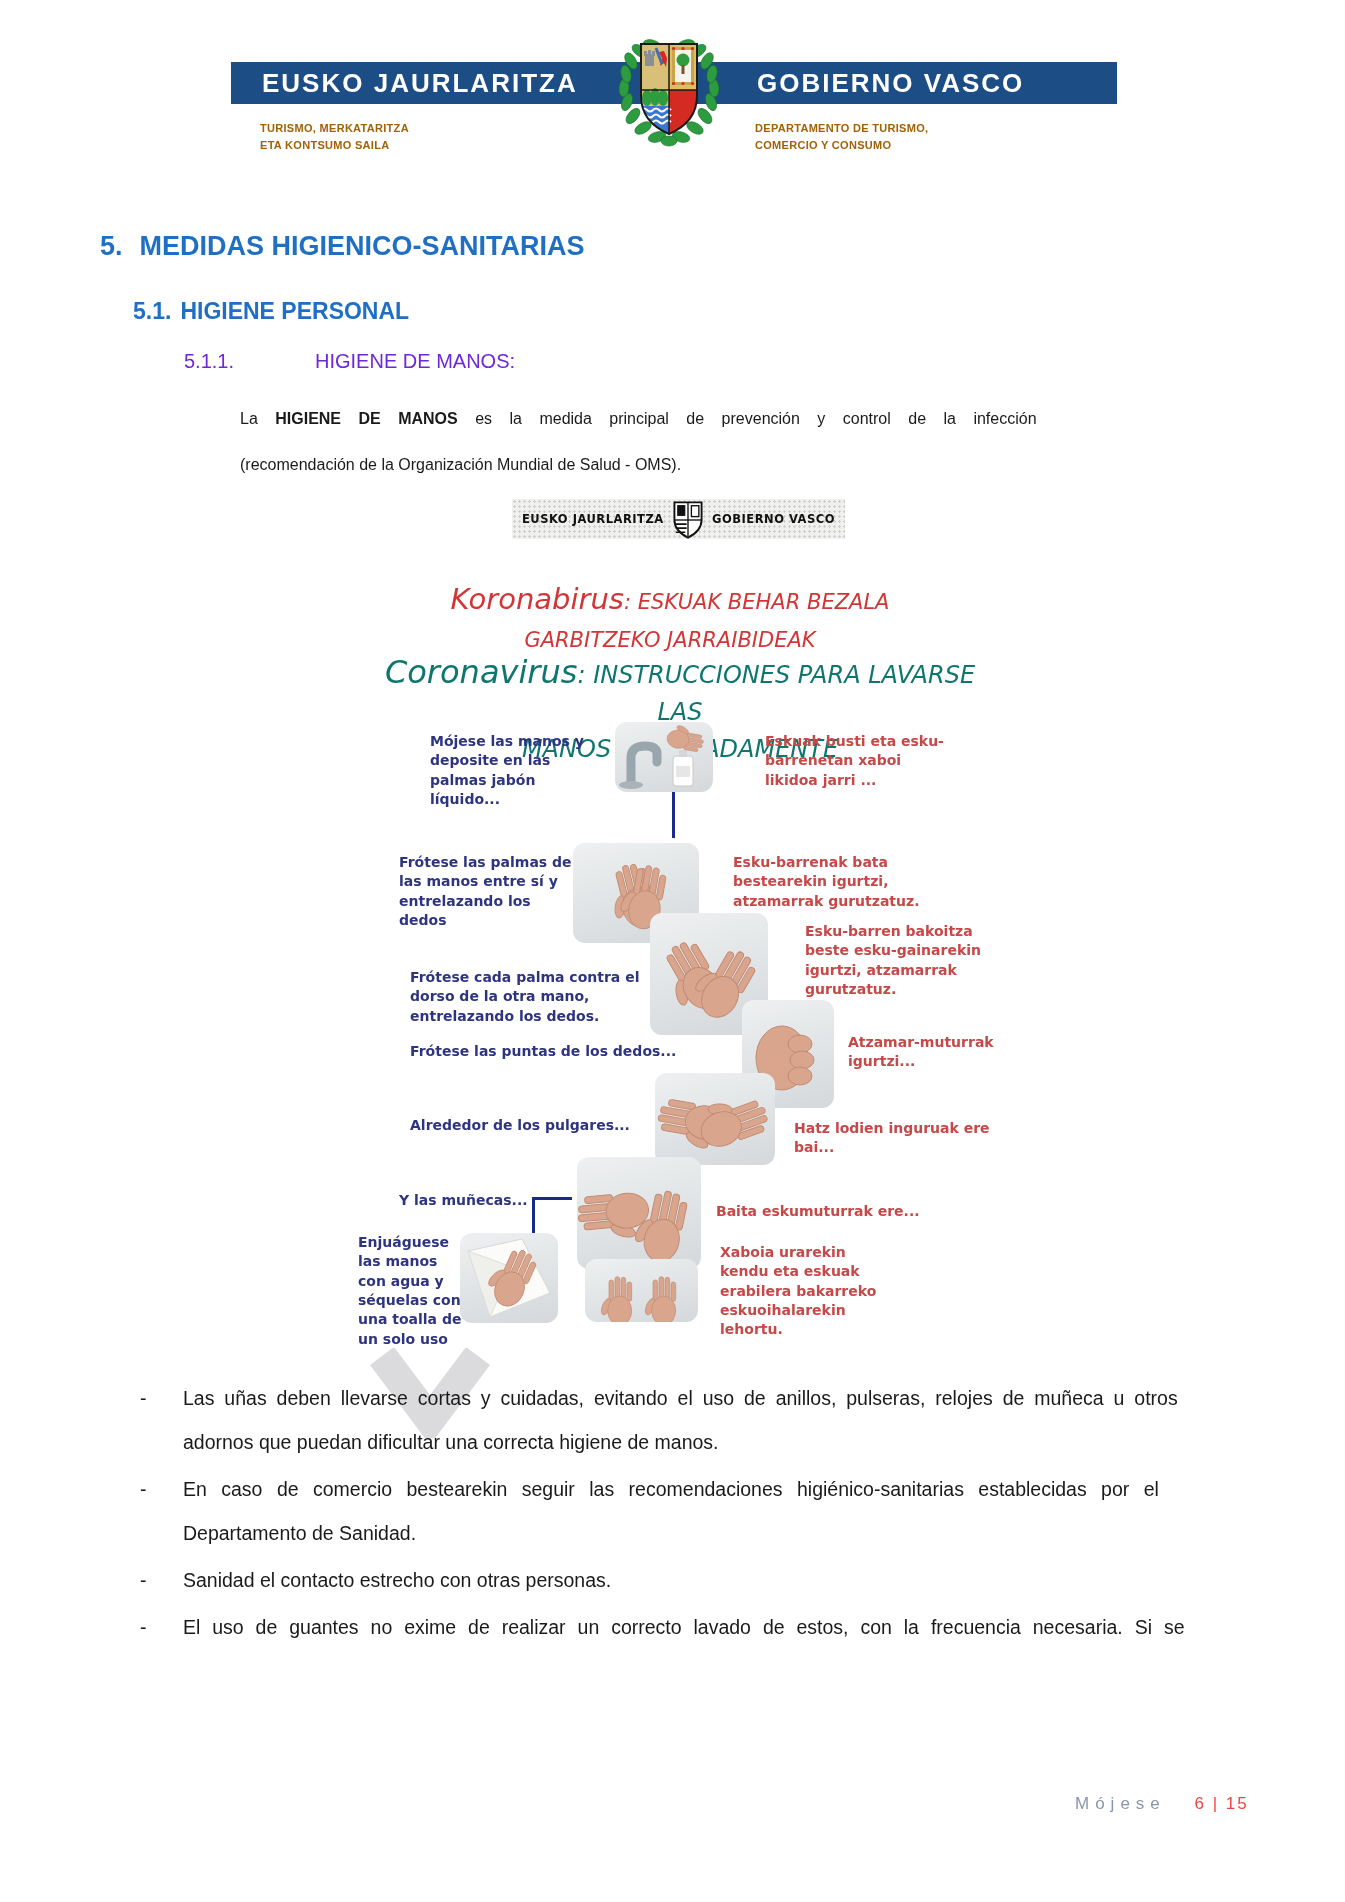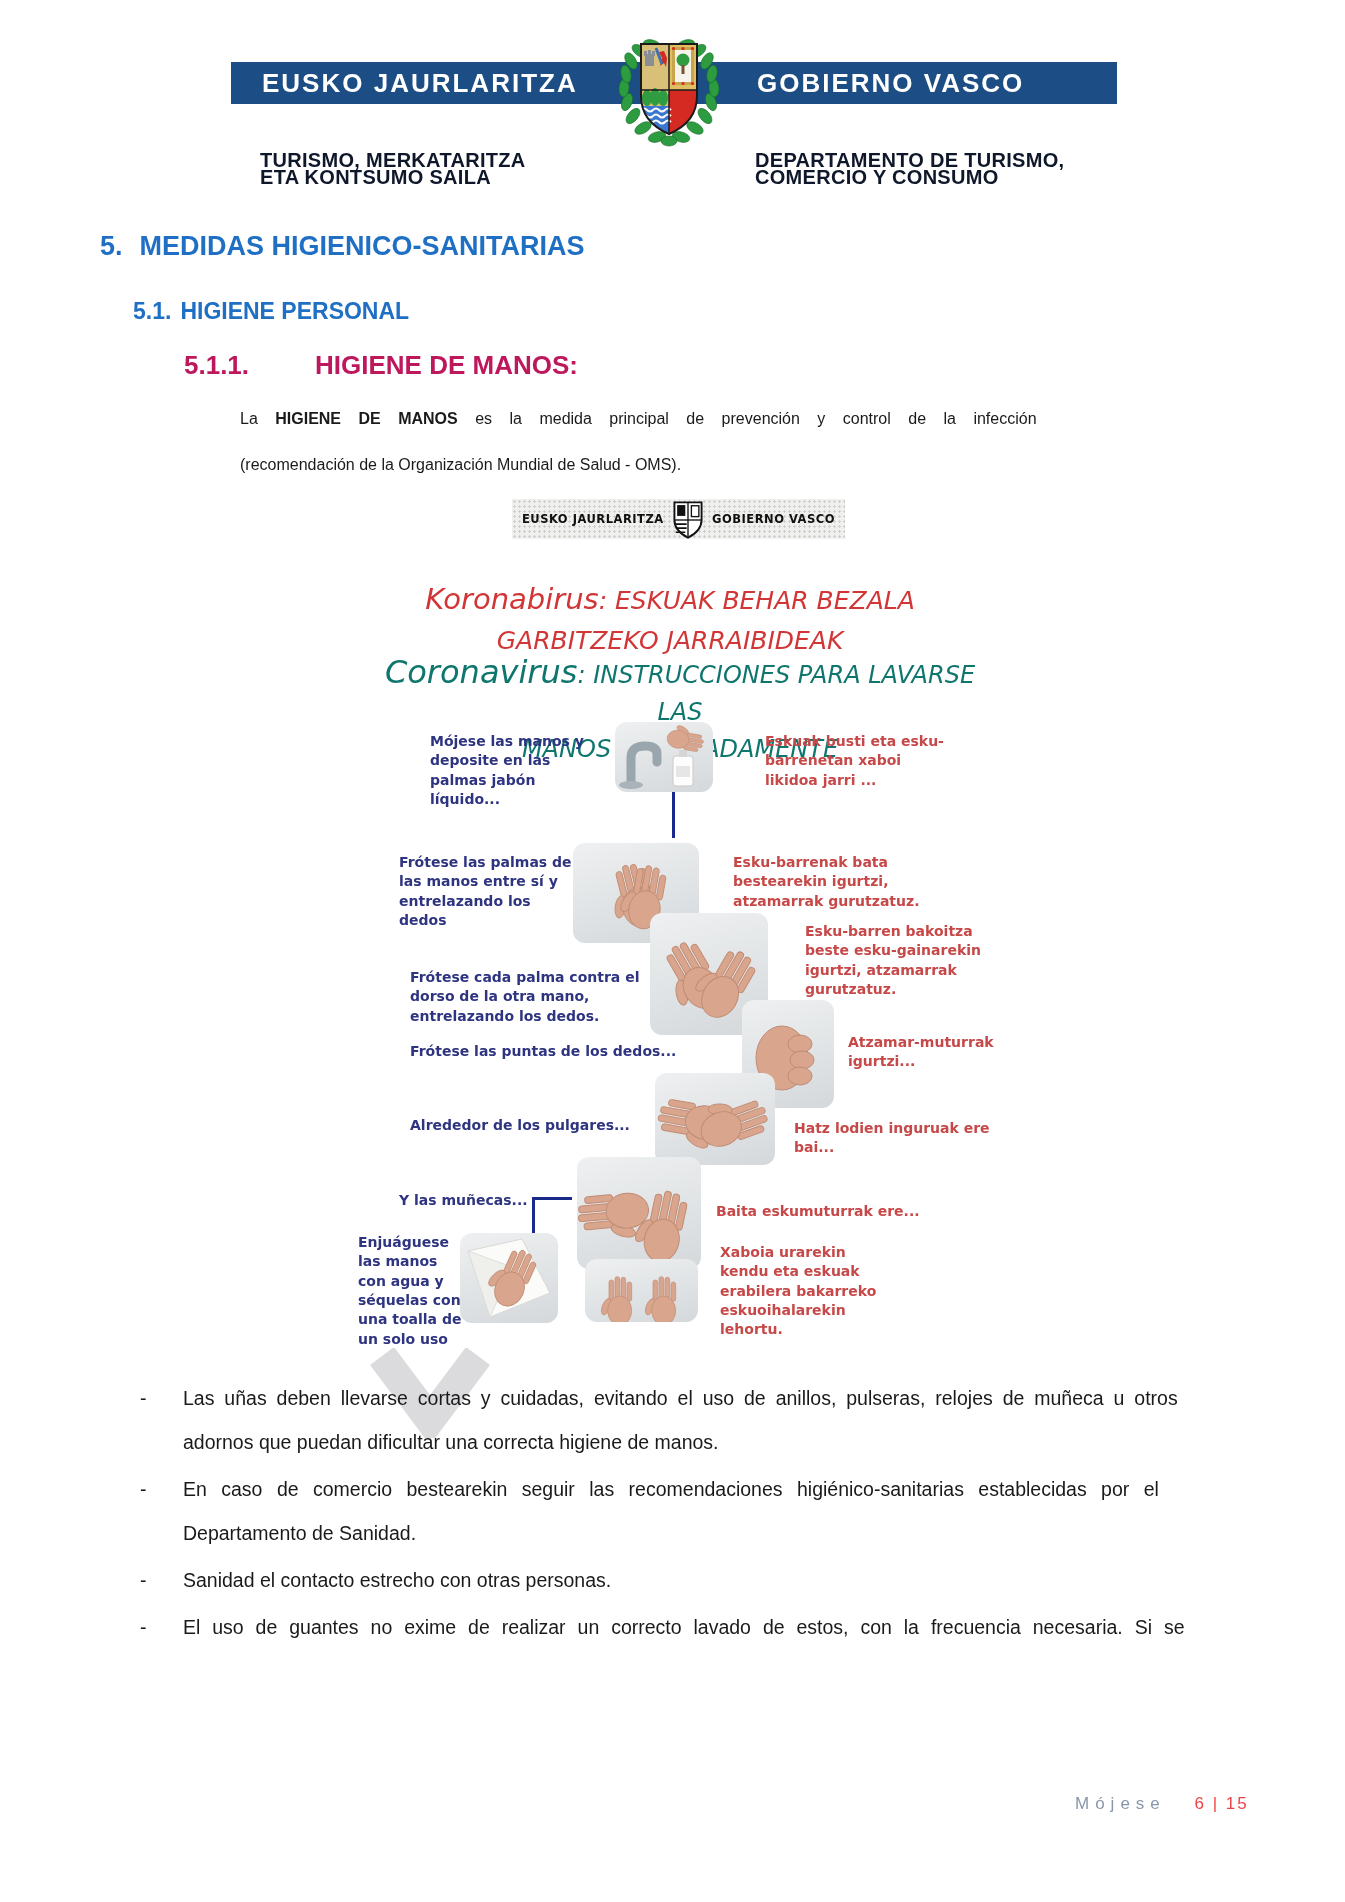--- a/index.html
+++ b/index.html
@@ -6,30 +6,30 @@
   .page{position:relative;width:1345px;height:1902px;background:#fff;overflow:hidden;
         font-family:"Liberation Sans",sans-serif;color:#1a1a1a;}
 
   
   .band{position:absolute;left:231px;top:62px;width:886px;height:42px;background:#1c4d85;}
   .band-text{position:absolute;color:#fff;font-weight:bold;font-size:26px;letter-spacing:2px;
              font-family:"Liberation Sans",sans-serif;white-space:nowrap;top:68px;}
   .band-text.l{left:262px;}
   .band-text.r{left:757px;}
   .coat{position:absolute;left:613px;top:38px;width:112px;height:112px;}
-  .dept{position:absolute;top:120px;font-size:20px;font-weight:bold;line-height:16.5px;
-        letter-spacing:.3px;color:#0f172a;margin-top:32px;}
+  .dept{position:absolute;top:120px;font-size:11px;font-weight:bold;line-height:16.5px;
+        letter-spacing:.3px;color:#a16207;}
   .dept.l{left:260px;} .dept.r{left:755px;}
 
   
   .h1{position:absolute;left:100px;top:231px;font-size:27px;font-weight:bold;color:#1f6fc4;white-space:nowrap;}
   .h1 .num{margin-right:17px;}
   .h2{position:absolute;left:133px;top:298px;font-size:23px;font-weight:bold;color:#1f6fc4;white-space:nowrap;}
   .h2 .num{margin-right:9px;}
-  .h3{position:absolute;left:184px;top:350px;font-size:26px;font-weight:bold;color:#be185d;white-space:nowrap;}
+  .h3{position:absolute;left:184px;top:350px;font-size:20px;font-weight:normal;color:#6d28d9;white-space:nowrap;}
   .h3 .num{display:inline-block;width:131px;}
 
   .intro{position:absolute;left:240px;top:380px;width:1000px;font-size:16px;line-height:46px;color:#1a1a1a;}
   .ws14{word-spacing:13px;}
   .ws9{word-spacing:9px;}
   .ws7{word-spacing:6.5px;}
   .ws5{word-spacing:4.5px;}
 
   
   .info{position:absolute;left:350px;top:485px;width:672px;height:862px;}
@@ -40,21 +40,21 @@
          background-size:5px 5px;display:flex;align-items:center;justify-content:space-between;
          padding:0 10px;}
   .strip-text{font-size:11.5px;font-weight:bold;color:#111;letter-spacing:.5px;white-space:nowrap;
               font-family:"DejaVu Sans",sans-serif;}
   .mini-shield{width:30px;height:38px;margin-top:2px;flex:0 0 auto;}
 
   .ti{position:absolute;text-align:center;font-style:italic;font-family:"DejaVu Sans",sans-serif;}
   .ti-eu{left:60px;top:96px;width:520px;color:#d23535;line-height:37px;}
   .ti-es{left:10px;top:170px;width:640px;color:#0f766e;line-height:35px;}
   .ti-eu .lead{font-size:29px;}
-  .ti-eu .rest,.ti-eu .l2{font-size:25px;}
+  .ti-eu .rest,.ti-eu .l2{font-size:21px;}
   .ti-es .lead{font-size:32px;}
   .ti-es .rest,.ti-es .l2{font-size:24px;}
 
   .st{position:absolute;font-size:14px;line-height:1.38;font-weight:bold;
       font-family:"DejaVu Sans",sans-serif;}
   .st.es{color:#2e3480;}
   .st.eu{color:#c64848;}
 
   .photo{position:absolute;border-radius:12px;overflow:hidden;
          background:linear-gradient(165deg,#eef0f1 0%,#dfe2e4 60%,#d4d8da 100%);}

